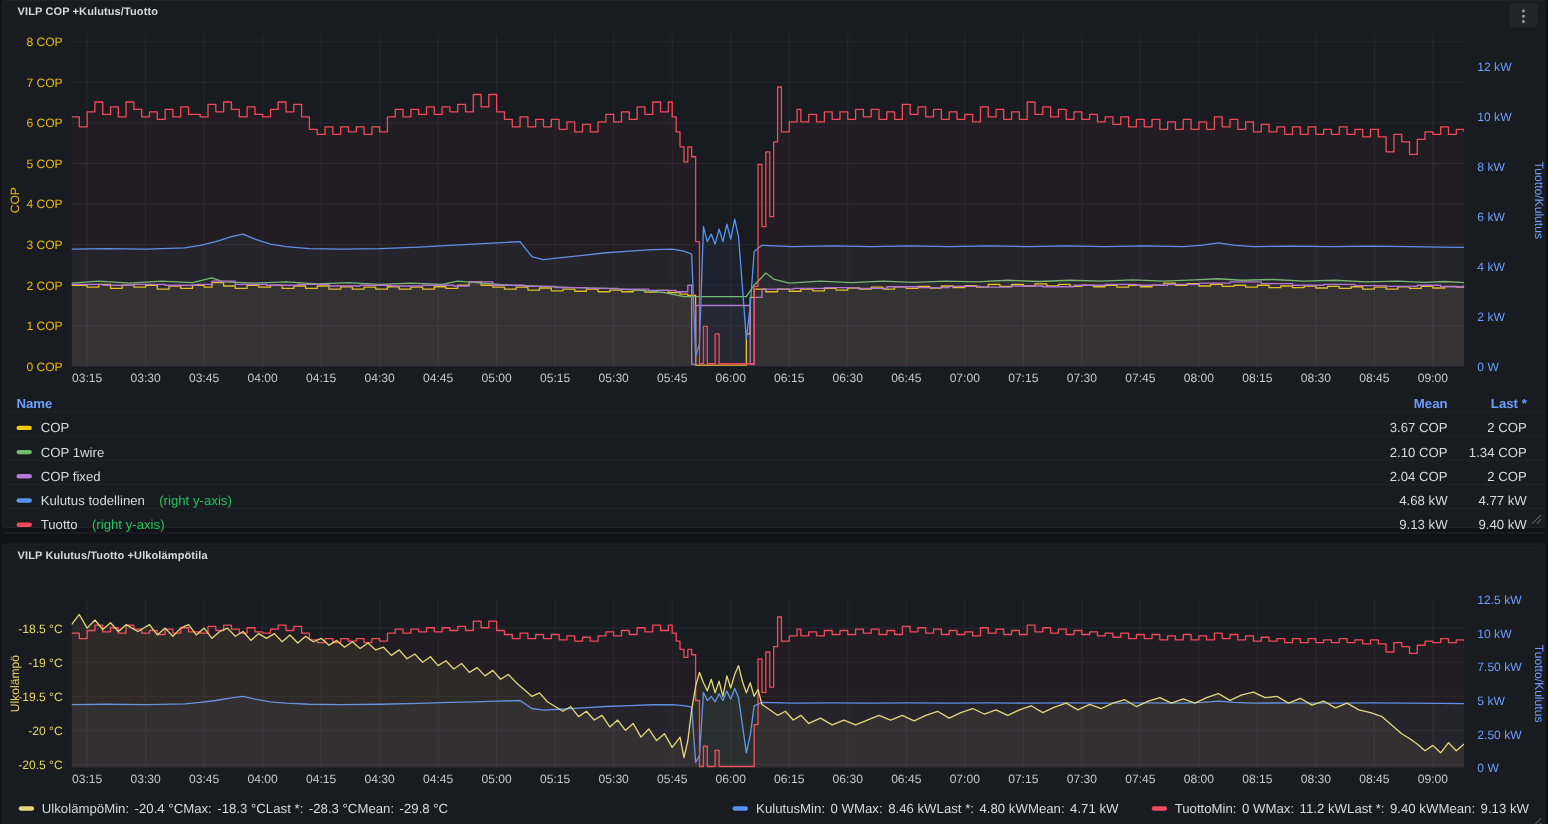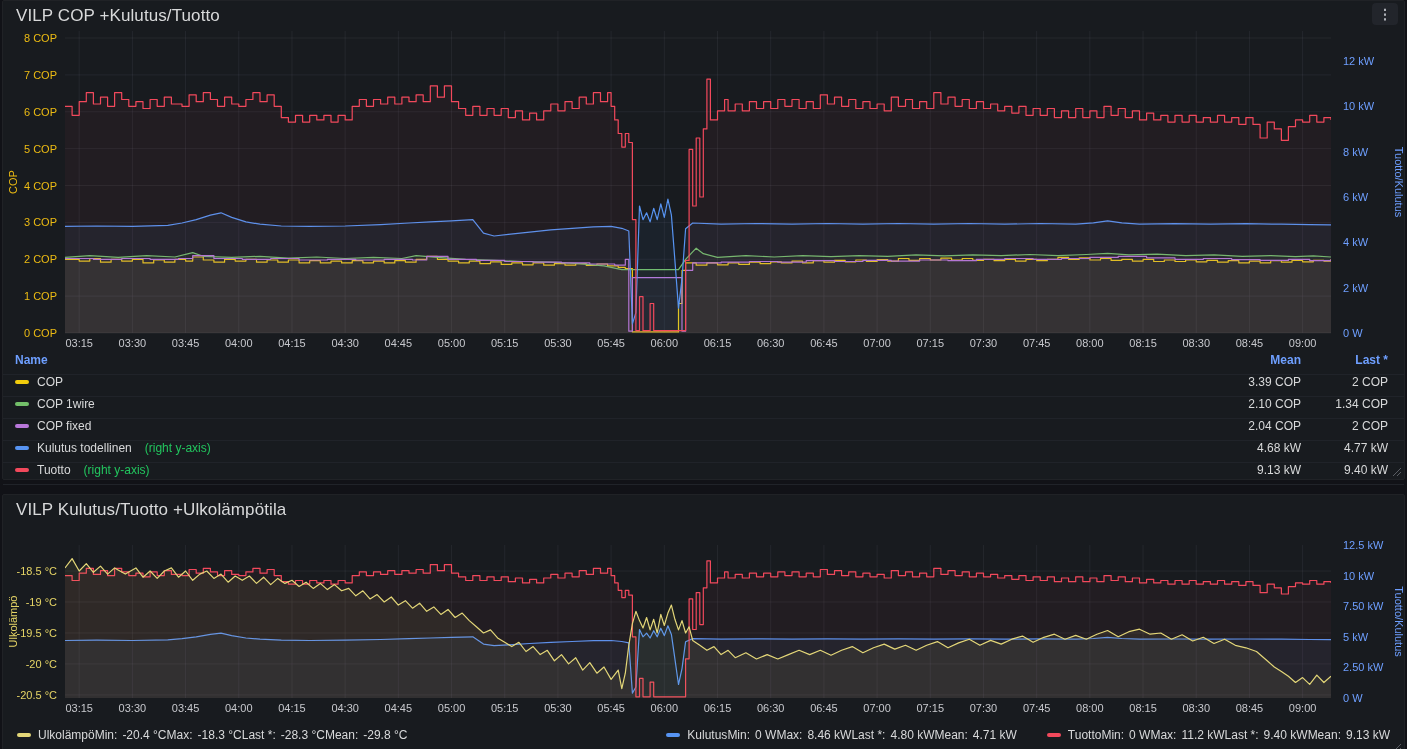--- a/index.html
+++ b/index.html
@@ -1,29 +1,29 @@
 <!DOCTYPE html>
 <html><head>
 <meta charset="utf-8">
 <style>
   html,body{margin:0;padding:0;width:1407px;height:749px;overflow:hidden;
     background:#111217;font-family:"Liberation Sans",sans-serif;}
   .panel{position:absolute;background:#181b1f;border:1px solid #202226;border-radius:2px;box-sizing:border-box;}
   #panel1{left:2px;top:0;width:1403px;height:480px;}
   #panel2{left:2px;top:494px;width:1403px;height:262px;}
-  .panel-title{position:absolute;left:13px;top:5px;margin:0;font-size:17px;font-weight:400;
+  .panel-title{position:absolute;left:13px;top:5px;margin:0;font-size:10px;font-weight:700;
     color:#d8d9da;letter-spacing:.1px;cursor:pointer;}
   .kebab{position:absolute;right:6px;top:2px;width:26px;height:22px;border-radius:4px;
     background:#22252b;display:flex;align-items:center;justify-content:center;cursor:pointer;}
   .kebab span{color:#aeb1b7;font-size:14px;font-weight:700;line-height:1;}
   svg.chart{position:absolute;left:0;top:0;}
   svg text{font-family:"Liberation Sans",sans-serif;}
   .legend-table{position:absolute;left:0;right:0;top:352px;font-size:12px;color:#d8d9da;}
-  .lt-row{display:flex;align-items:flex-start;height:21px;border-bottom:1px solid #202329;
-    padding:0 16px 0 12px;gap:15px;}
+  .lt-row{display:flex;align-items:flex-end;height:21px;border-bottom:1px solid #202329;
+    padding:0 16px 0 12px;}
   .lt-row.head{color:#6e9fff;font-weight:700;border-bottom:1px solid #202329;}
   .lt-name{flex:1;display:flex;align-items:center;gap:8px;}
   .lt-mean{width:112px;text-align:right;}
   .lt-last{width:72px;text-align:right;}
   .swatch{width:14px;height:4px;border-radius:2px;display:inline-block;flex:none;}
   .axis-note{color:#22c55e;margin-left:5px;}
   .inline-legend{position:absolute;left:0;right:0;top:227px;height:26px;display:flex;
     justify-content:space-between;align-items:center;padding:0 14px;font-size:12px;color:#d8d9da;}
   .il-group{display:flex;align-items:center;gap:30px;}
   .il-item{display:flex;align-items:center;cursor:pointer;}
@@ -147,21 +147,21 @@
       <span class="lt-name">Name</span>
       <span class="lt-mean">Mean</span>
       <span class="lt-last">Last *</span>
     </div>
     <div id="legend-rows">
         <div class="lt-row">
           <span class="lt-name">
             <span class="swatch" style="background: rgb(242, 204, 12);"></span>
             <span>COP</span>
           </span>
-          <span class="lt-mean">3.39 COP</span>
+          <span class="lt-mean">3.67 COP</span>
           <span class="lt-last">2 COP</span>
         </div>
         <div class="lt-row">
           <span class="lt-name">
             <span class="swatch" style="background: rgb(115, 191, 105);"></span>
             <span>COP 1wire</span>
           </span>
           <span class="lt-mean">2.10 COP</span>
           <span class="lt-last">1.34 COP</span>
         </div>

